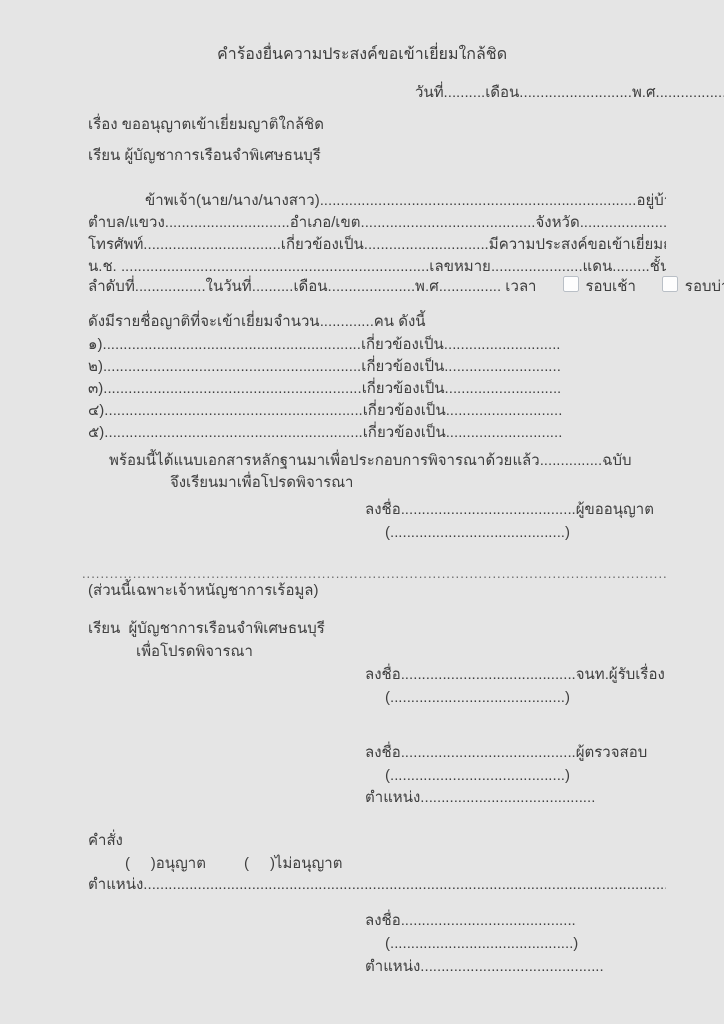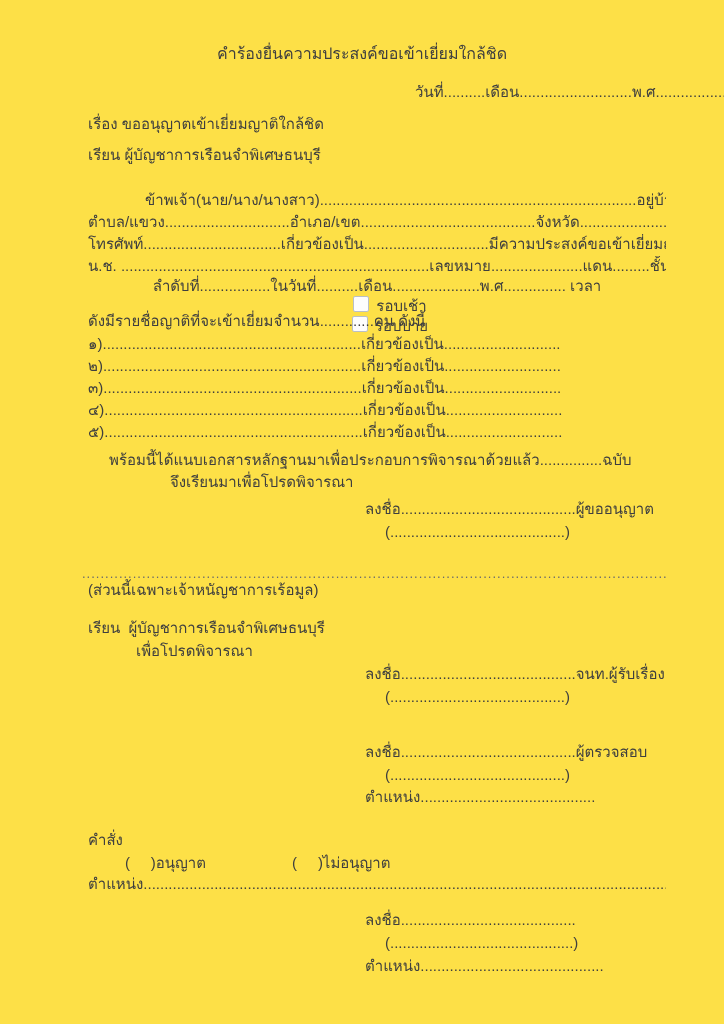--- a/index.html
+++ b/index.html
@@ -4,21 +4,21 @@
 <style>
   html, body {
     margin: 0;
     padding: 0;
     background: #ffffff;
   }
   .page {
     position: relative;
     width: 724px;
     height: 1024px;
-    background: #fde047;
+    background: #e5e5e5;
     font-family: "Liberation Sans", "DejaVu Sans", sans-serif;
     color: #3f3f3f;
     overflow: hidden;
   }
   .line {
     position: absolute;
     font-size: 15px;
     line-height: 20px;
     white-space: pre;
     color: #3f3f3f;
@@ -84,21 +84,21 @@
   <div class="line" style="left:88px; top:145px;">เรียน ผู้บัญชาการเรือนจำพิเศษธนบุรี</div>
 
   <div class="line clip" style="left:145px; top:190px; width:521px;">ข้าพเจ้า(นาย/นาง/นางสาว)............................................................................อยู่บ้านเลขที่...........</div>
 
   <div class="line clip" style="left:88px; top:212px; width:578px;">ตำบล/แขวง..............................อำเภอ/เขต..........................................จังหวัด..................................</div>
 
   <div class="line clip" style="left:88px; top:234px; width:578px;">โทรศัพท์.................................เกี่ยวข้องเป็น..............................มีความประสงค์ขอเข้าเยี่ยมญาติใกล้ชิด</div>
 
   <div class="line clip" style="left:88px; top:256px; width:578px;">น.ช. ..........................................................................เลขหมาย......................แดน.........ชั้น...........</div>
 
-  <div class="line flexline" style="left:88px; top:276px; width:578px;flex-direction:column;">
+  <div class="line flexline" style="left:88px; top:276px; width:578px;">
     <span>ลำดับที่.................ในวันที่..........เดือน.....................พ.ศ............... เวลา</span>
     <span class="cb-group">
       <span class="checkbox"></span>
       <span>รอบเช้า</span>
     </span>
     <span class="cb-group">
       <span class="checkbox"></span>
       <span>รอบบ่าย</span>
     </span>
   </div>
@@ -127,21 +127,21 @@
 
   <div class="line sig" style="top:664px;">ลงชื่อ..........................................จนท.ผู้รับเรื่อง</div>
   <div class="line paren" style="top:687px;">(..........................................)</div>
 
   <div class="line sig" style="top:742px;">ลงชื่อ..........................................ผู้ตรวจสอบ</div>
   <div class="line paren" style="top:765px;">(..........................................)</div>
   <div class="line sig" style="top:787px;">ตำแหน่ง..........................................</div>
 
   <div class="line" style="left:88px; top:830px;">คำสั่ง</div>
 
-  <div class="line flexline" style="left:125px; top:853px;gap:48px;">
+  <div class="line flexline" style="left:125px; top:853px;">
     <span>(     )อนุญาต</span>
     <span style="margin-left:38px;">(     )ไม่อนุญาต</span>
   </div>
 
   <div class="line clip" style="left:88px; top:874px; width:578px;">ตำแหน่ง..........................................................................................................................................................</div>
 
   <div class="line sig" style="top:910px;">ลงชื่อ..........................................</div>
   <div class="line paren" style="top:933px;">(............................................)</div>
   <div class="line sig" style="top:956px;">ตำแหน่ง............................................</div>
 

